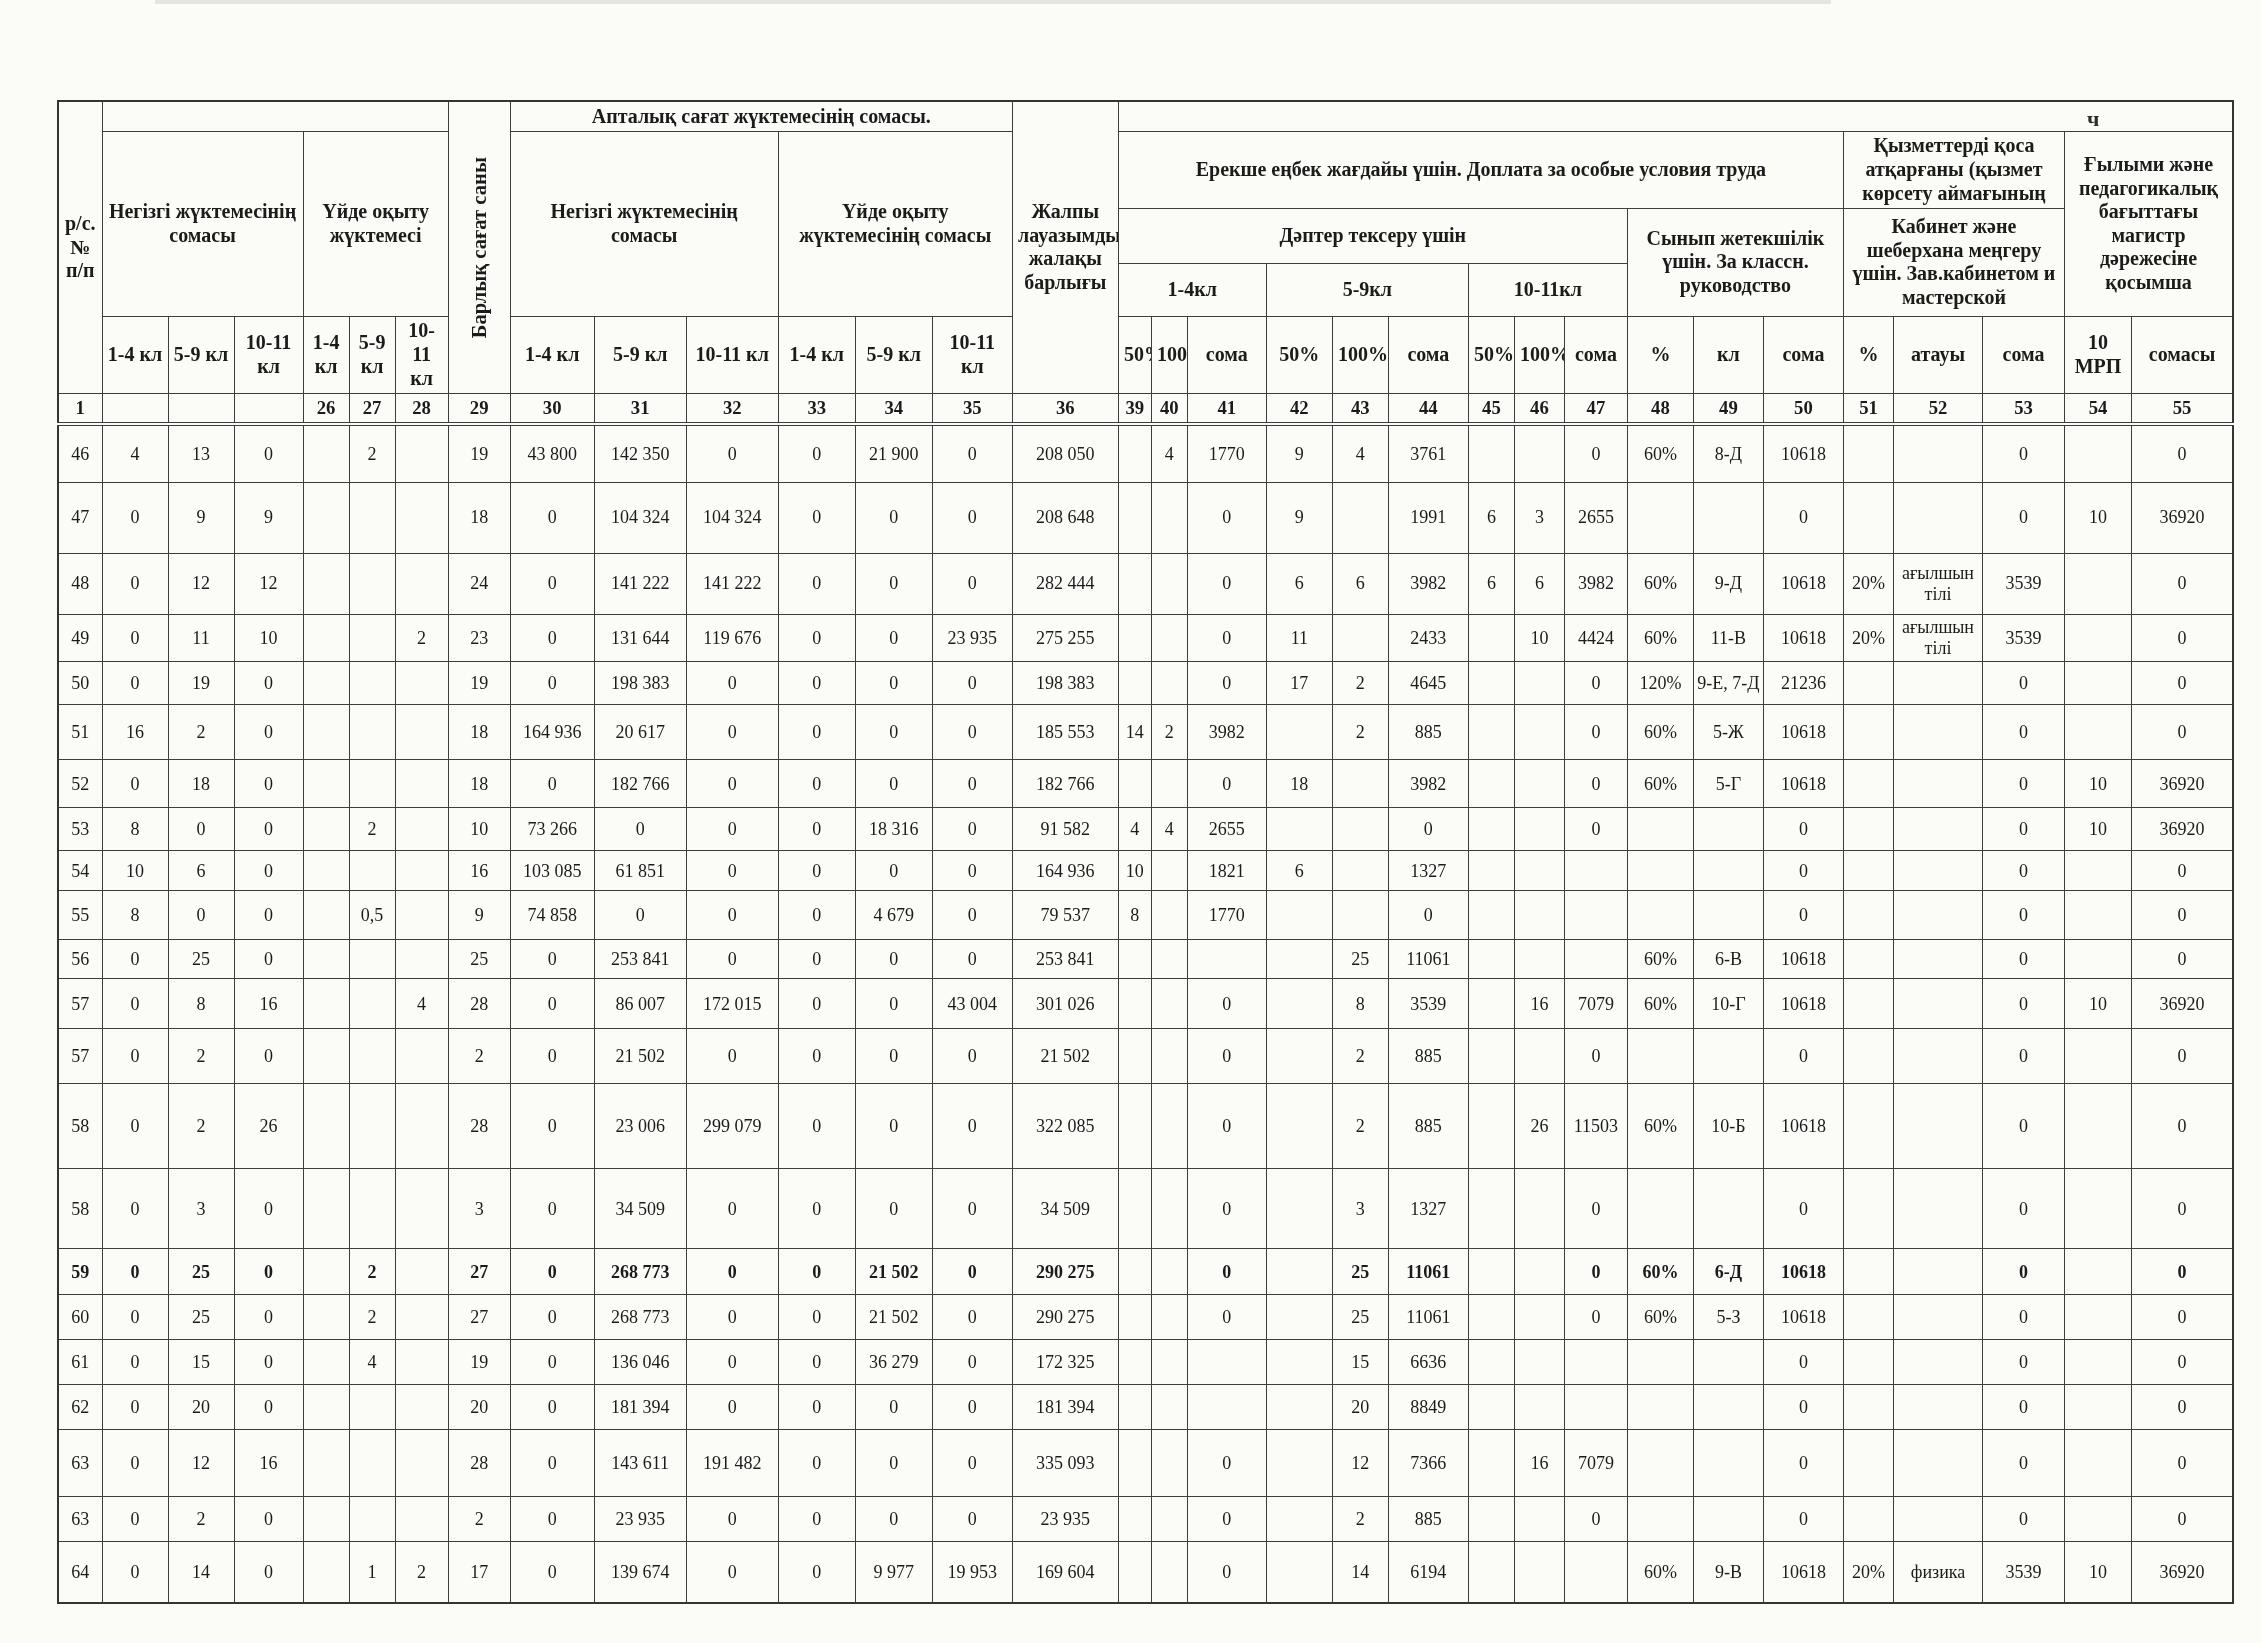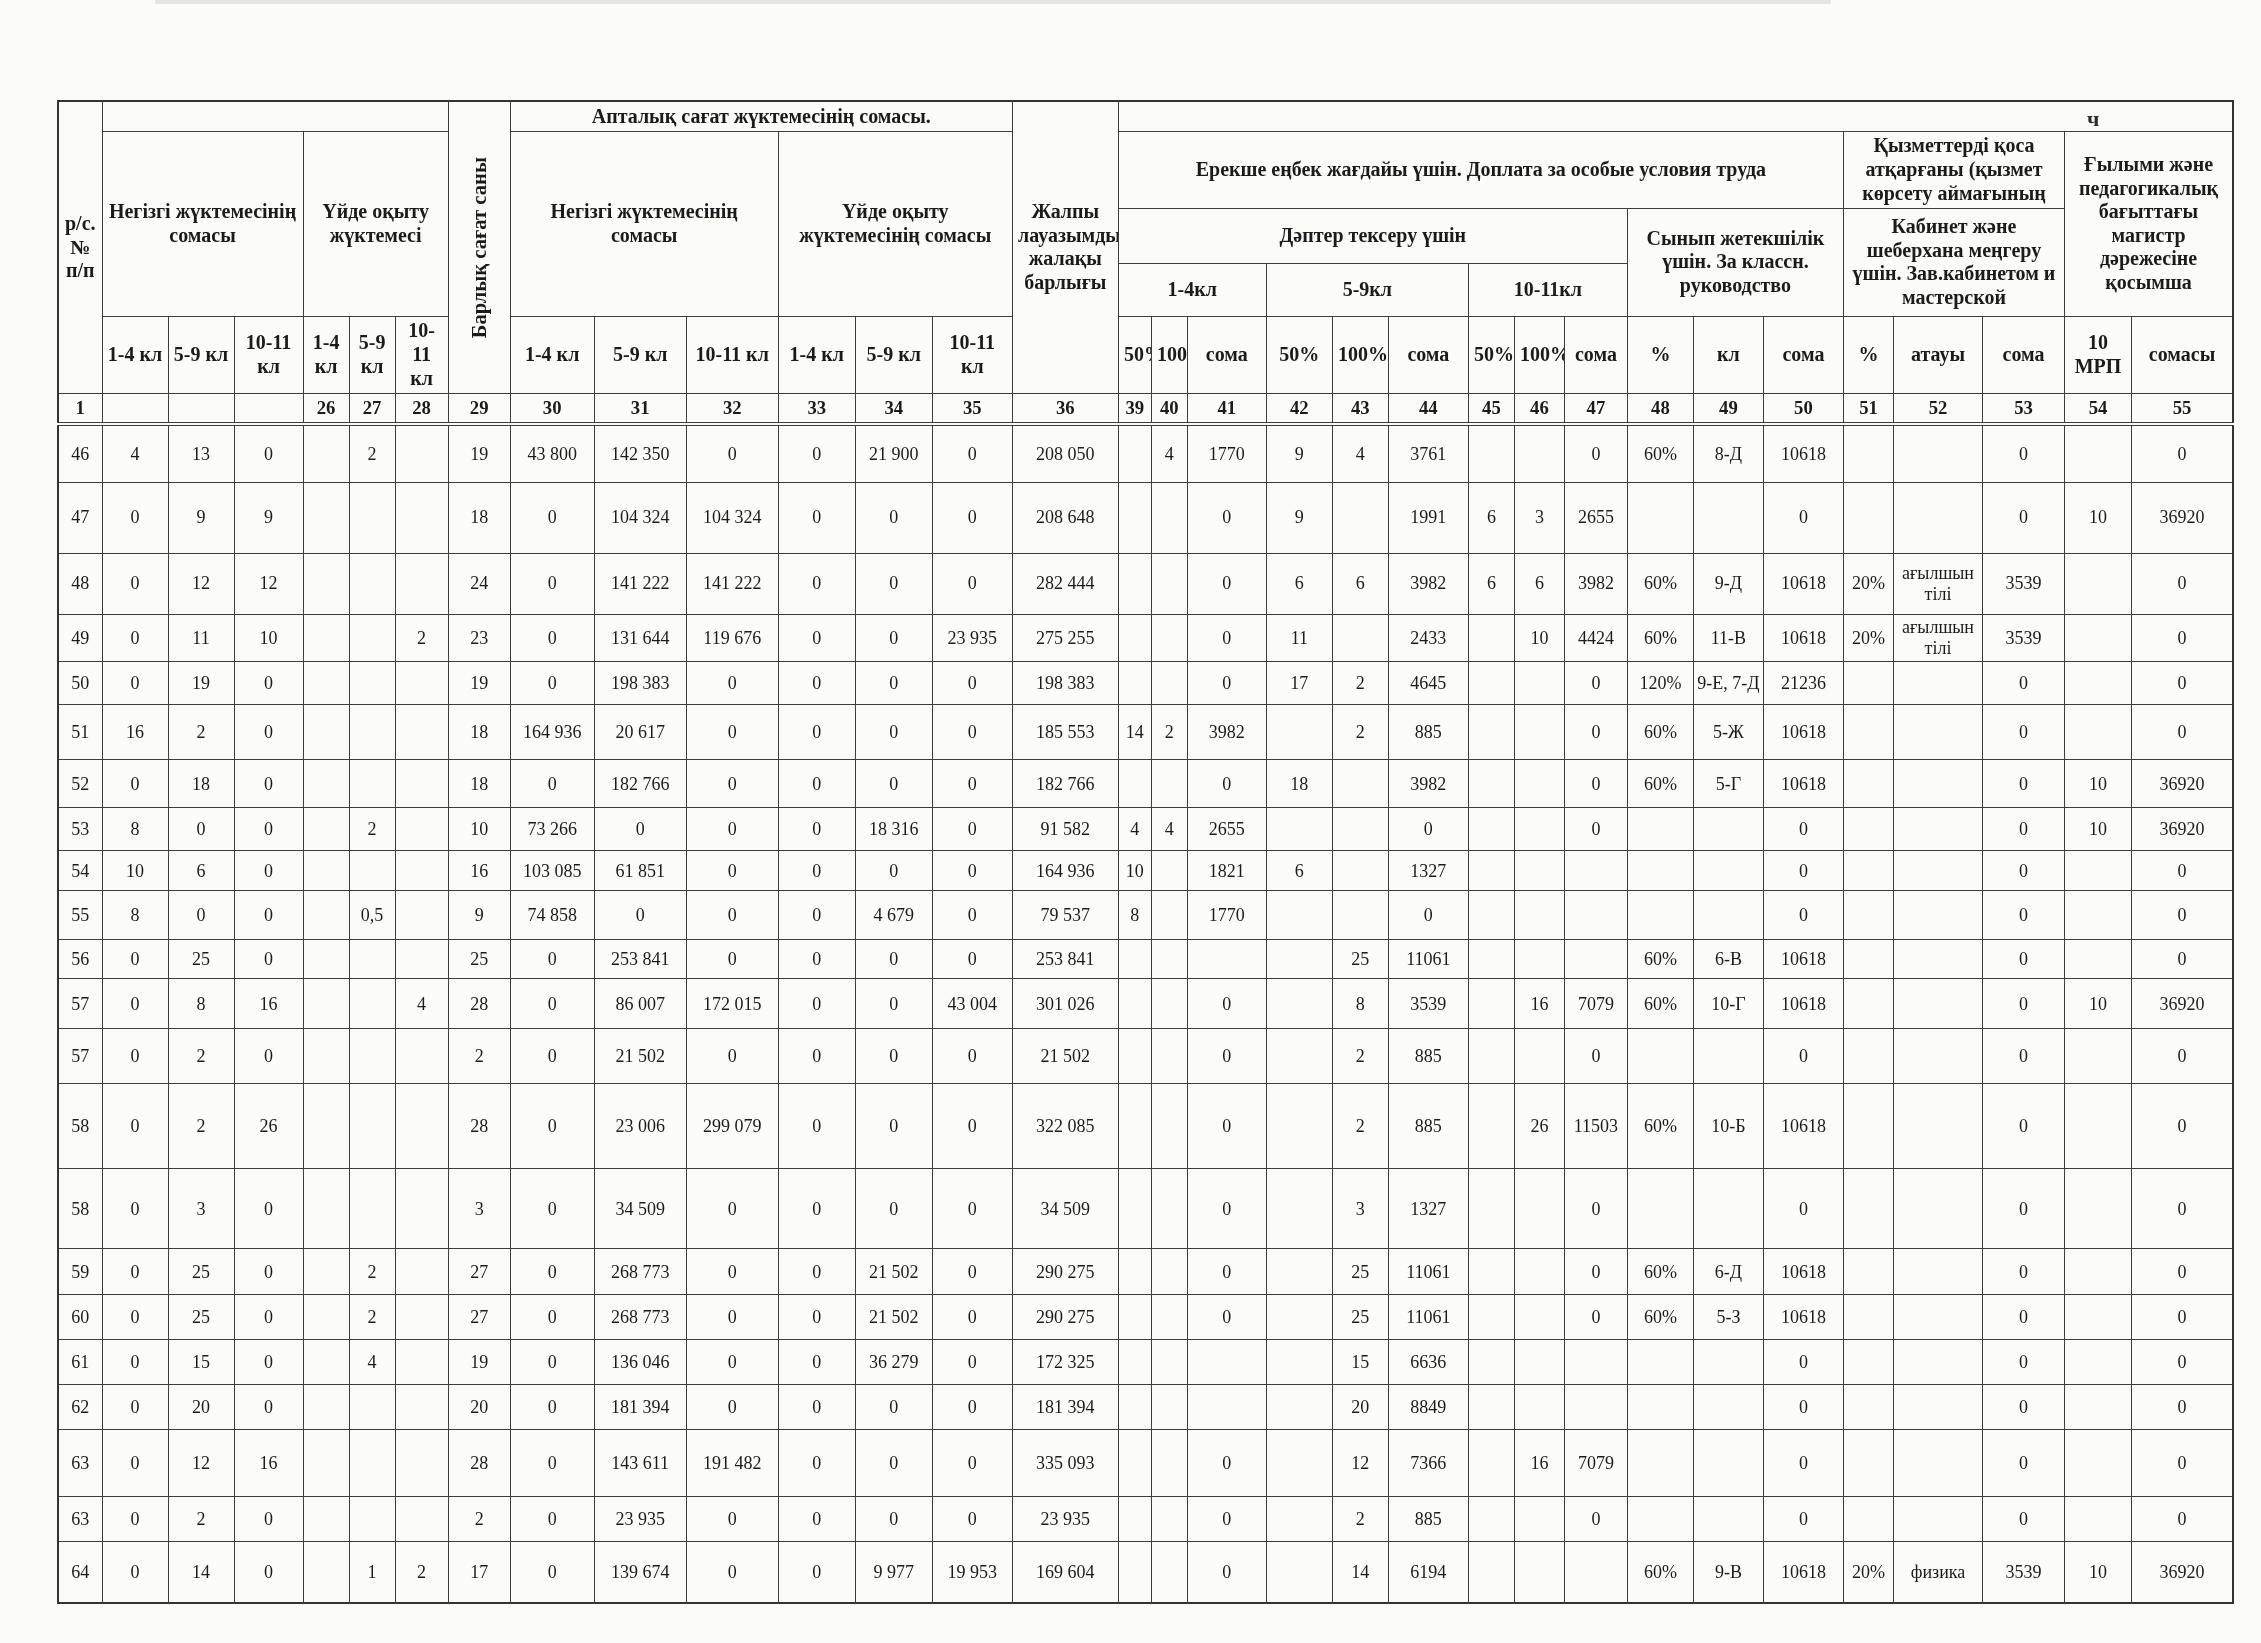--- a/index.html
+++ b/index.html
@@ -698,21 +698,21 @@
         <td>0</td>
         <td></td>
         <td></td>
         <td>0</td>
         <td></td>
         <td class="wrap"></td>
         <td>0</td>
         <td></td>
         <td>0</td>
       </tr>
-      <tr style="height: 46px;">
+      <tr style="height: 46px; font-weight: bold;">
         <td>59</td>
         <td>0</td>
         <td>25</td>
         <td>0</td>
         <td></td>
         <td>2</td>
         <td></td>
         <td>27</td>
         <td>0</td>
         <td>268 773</td>

